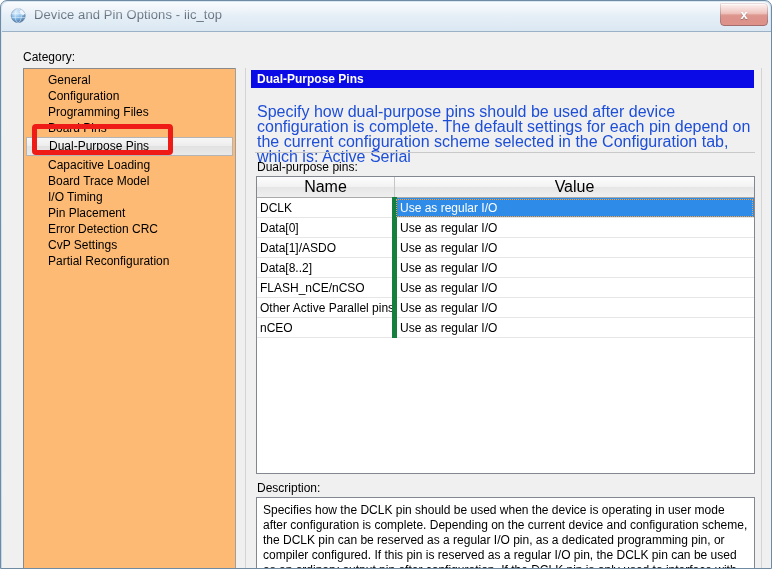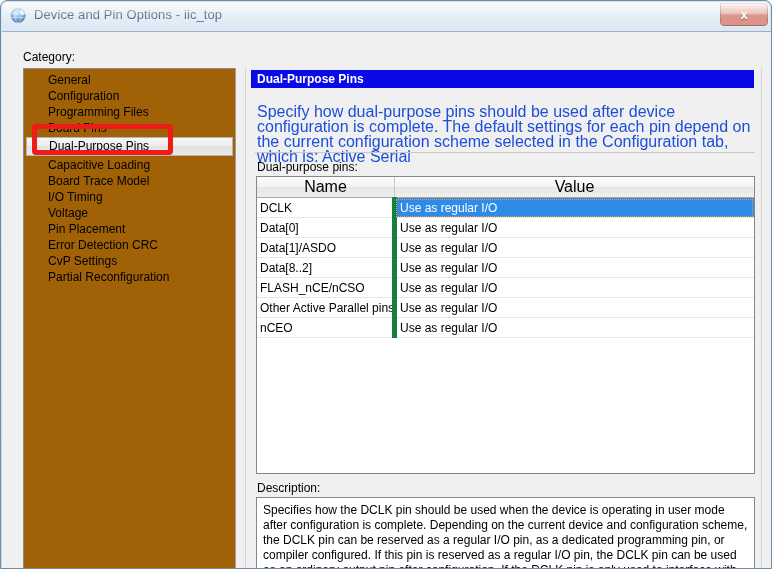--- a/index.html
+++ b/index.html
@@ -95,21 +95,21 @@
     font-size: 12px;
     color: #000;
   }
 
   
   .cat-panel {
     position: absolute;
     left: 21px; top: 36px;
     width: 212px;
     height: 502px;
-    background: #a16207;
+    background: #fdba74;
     border: 1px solid #8a8a8a;
     border-right: none;
     box-sizing: border-box;
     overflow: hidden;
   }
   .cat-list {
     position: absolute;
     left: 0; top: 3px;
     width: 100%;
   }
@@ -312,21 +312,20 @@
     <div class="cat-panel">
       <div class="cat-list" id="cat-list">
           <div class="cat-item">General</div>
           <div class="cat-item">Configuration</div>
           <div class="cat-item">Programming Files</div>
           <div class="cat-item">Board Pins</div>
           <div class="cat-item selected">Dual-Purpose Pins</div>
           <div class="cat-item">Capacitive Loading</div>
           <div class="cat-item">Board Trace Model</div>
           <div class="cat-item">I/O Timing</div>
-          <div class="cat-item">Voltage</div>
           <div class="cat-item">Pin Placement</div>
           <div class="cat-item">Error Detection CRC</div>
           <div class="cat-item">CvP Settings</div>
           <div class="cat-item">Partial Reconfiguration</div>
         </div>
     </div>
 
     <div class="splitter"></div>
 
     <div class="content">

